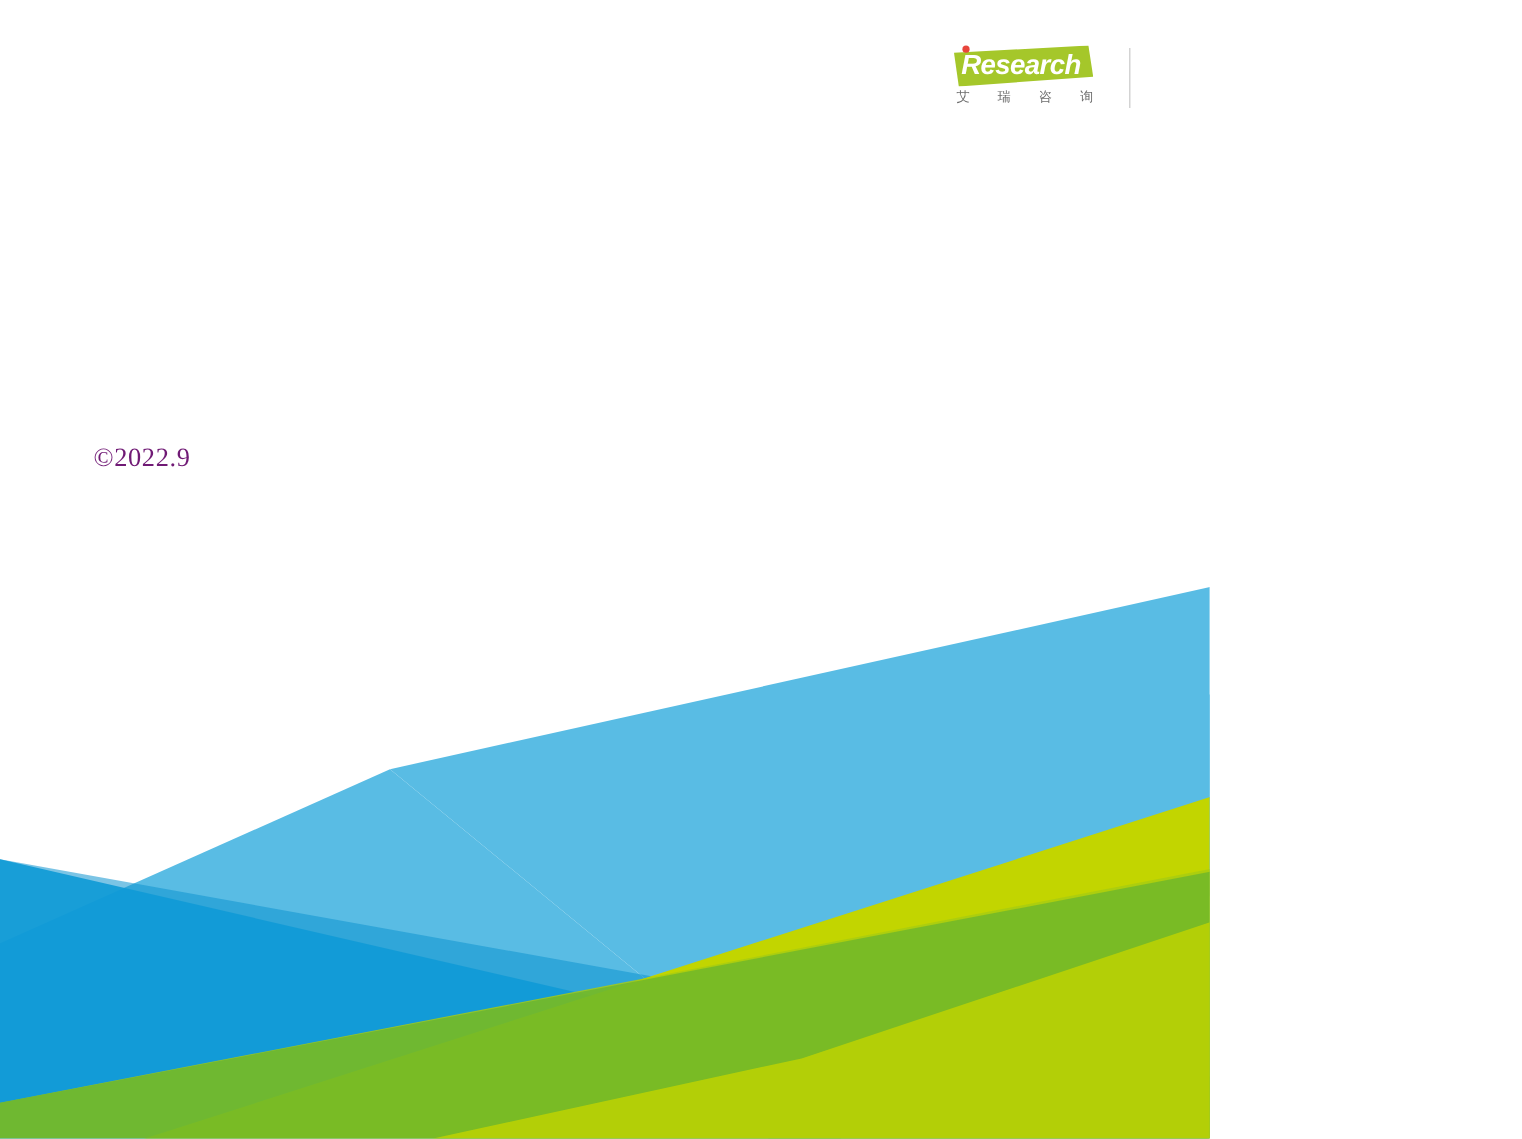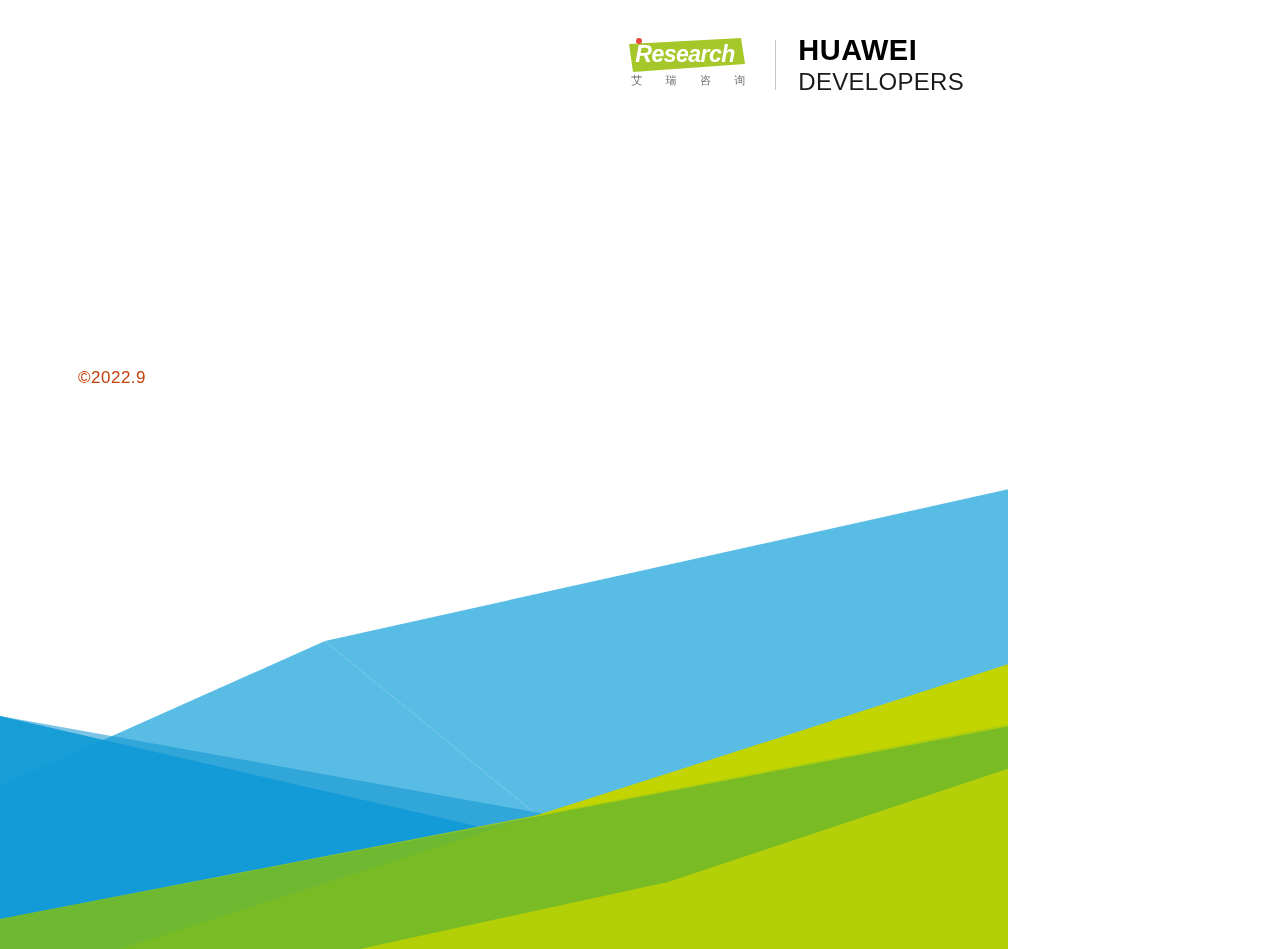--- a/index.html
+++ b/index.html
@@ -112,23 +112,23 @@
     font-size: 78px;
     font-weight: bold;
     color: #7DC242;
     letter-spacing: 2px;
     white-space: nowrap;
   }
   .date {
     position: absolute;
     left: 78px;
     top: 368px;
-    font-family: Liberation Sans, sans-serif;
-    font-size: 17px;
-    color: #c2410c;
+    font-family: Liberation Serif, serif;
+    font-size: 22px;
+    color: #701a75;
     letter-spacing: 0.5px;
   }
 
   
   .artwork {
     position: absolute;
     left: 0;
     bottom: 0;
     width: 1268px;
     height: 500px;
@@ -153,24 +153,20 @@
       <div class="ir-cn">
         <span>艾</span>
         <span>瑞</span>
         <span>咨</span>
         <span>询</span>
       </div>
     </div>
 
     <div class="logo-divider"></div>
 
-    <div class="huawei-logo">
-      <div class="hw-top">HUAWEI</div>
-      <div class="hw-bottom">DEVELOPERS</div>
-    </div>
 
   </div>
 
   <div class="date">©2022.9</div>
 
   <div class="artwork">
     <svg viewBox="0 0 1268 500" preserveAspectRatio="none" xmlns="http://www.w3.org/2000/svg">
 
       <g>
         <polygon points="0,337 325,192 700,500 0,500" fill="#59BCE4"></polygon>

